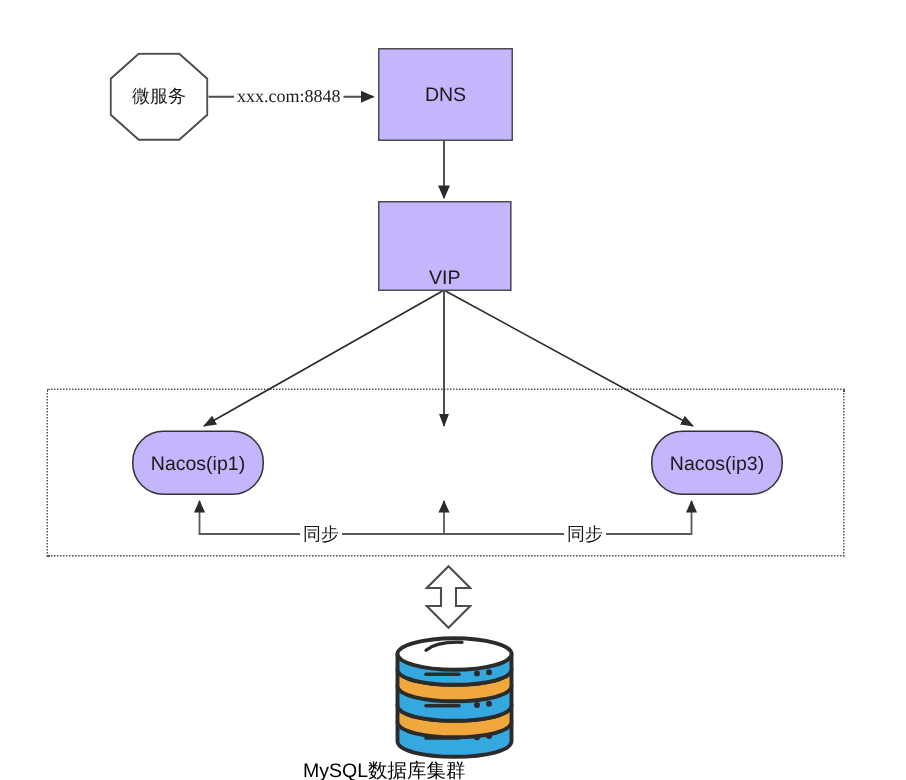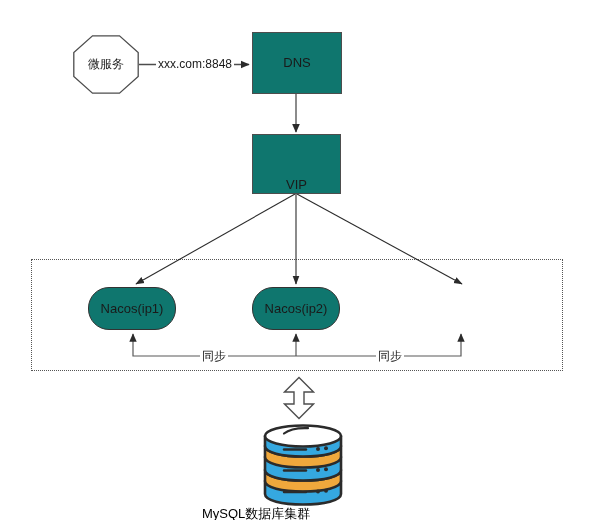--- a/index.html
+++ b/index.html
@@ -26,21 +26,21 @@
     width: 604px;
     height: 520px;
     pointer-events: none;
   }
   .node {
     position: absolute;
     box-sizing: border-box;
     display: flex;
     align-items: center;
     justify-content: center;
-    background: #0f766e;
+    background: #c4b5fd;
     border: 1.3px solid #4d4d4d;
     font-size: 13px;
     color: #1a1a1a;
     text-align: center;
     line-height: 1.2;
     white-space: nowrap;
   }
   .node.rounded {
     border-radius: 21px;
     border-color: #333333;
@@ -156,35 +156,35 @@
     </g>
   </svg>
 
   <div class="node octagon" style="left:73px; top:19px; width:66px; height:59px;">
     <svg class="octagon-shape" viewBox="0 0 66 59" xmlns="http://www.w3.org/2000/svg" preserveAspectRatio="none">
       <polygon points="19.5,0.8 46.5,0.8 65.2,17.5 65.2,41.5 46.5,58.2 19.5,58.2 0.8,41.5 0.8,17.5" fill="#ffffff" stroke="#4d4d4d" stroke-width="1.3"></polygon>
     </svg>
     <span class="octagon-label">微服务</span>
   </div>
 
-  <div class="edge-label" style="left:156px; top:42px;">xxx.com:8848</div>
+  <div class="edge-label" style="left:156px; top:42px;font-family:Liberation Serif, serif;">xxx.com:8848</div>
 
   <div class="node" style="left:252px; top:16px; width:90px; height:62px;">
     <span>DNS</span>
   </div>
 
   <div class="node" style="left:252px; top:118px; width:89px; height:60px;align-items:flex-end;">
     <span>VIP</span>
   </div>
 
   <div class="node rounded" style="left:88px; top:271px; width:88px; height:43px;">
     <span>Nacos(ip1)</span>
   </div>
-  <div class="node rounded" style="left:252px; top:271px; width:88px; height:43px;">
-    <span>Nacos(ip2)</span>
+  <div class="node rounded" style="left:434px; top:271px; width:88px; height:43px;">
+    <span>Nacos(ip3)</span>
   </div>
 
   <div class="edge-label" style="left:200px; top:334px;">同步</div>
   <div class="edge-label" style="left:376px; top:334px;">同步</div>
 
   <div id="bidir-arrow">
     <svg viewBox="0 0 32 44" width="32" height="44" xmlns="http://www.w3.org/2000/svg">
       <path d="M 16 1.5 L 30.5 16 L 21 16 L 21 28 L 30.5 28 L 16 42.5 L 1.5 28 L 11 28 L 11 16 L 1.5 16 Z" fill="#ffffff" stroke="#4d4d4d" stroke-width="1.4" stroke-linejoin="miter"></path>
     </svg>
   </div>

